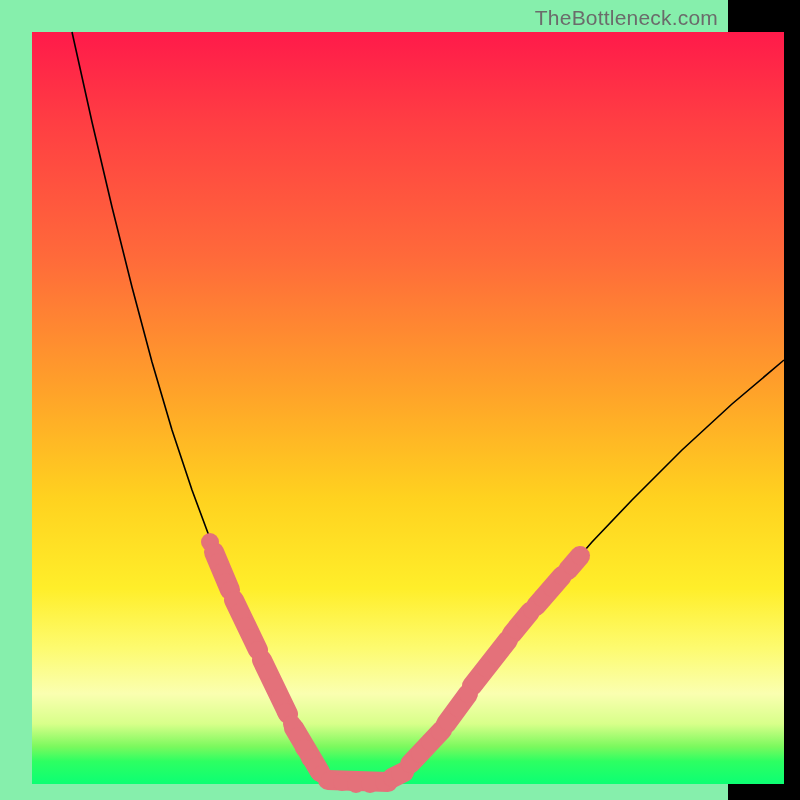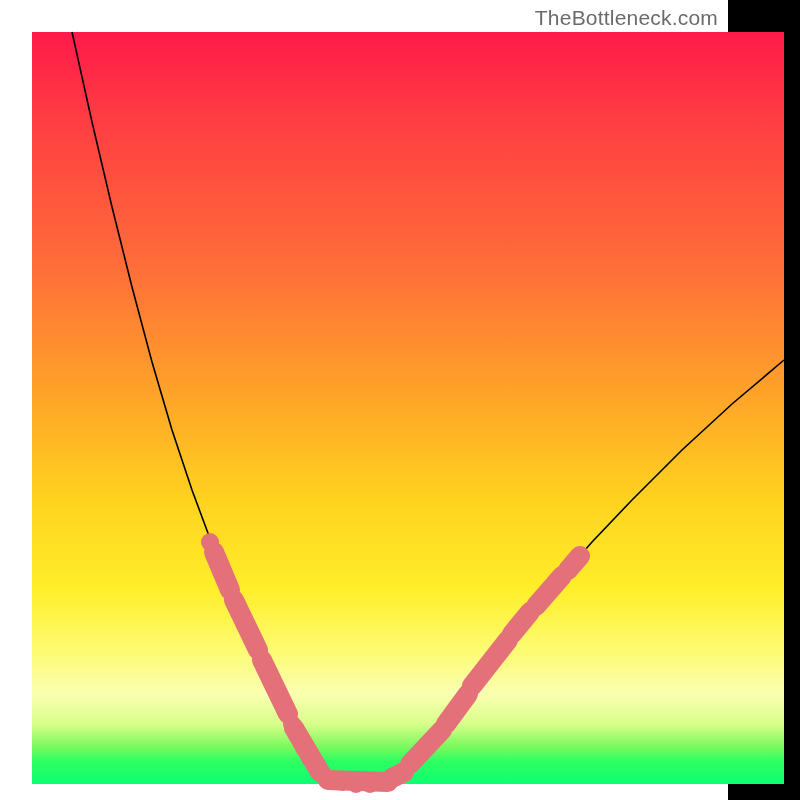--- a/index.html
+++ b/index.html
@@ -8,21 +8,21 @@
     width: 800px;
     height: 800px;
     overflow: hidden;
     background: #000;
     font-family: Arial, Helvetica, sans-serif;
   }
   .frame {
     position: absolute;
     width: 728px;
     height: 800px;
-    background: #ffffff;
+    background: #86efac;
   }
   .plot-area {
     position: absolute;
     left: 32px;
     top: 32px;
     width: 752px;
     height: 752px;
     
     background: linear-gradient(
       to bottom,

